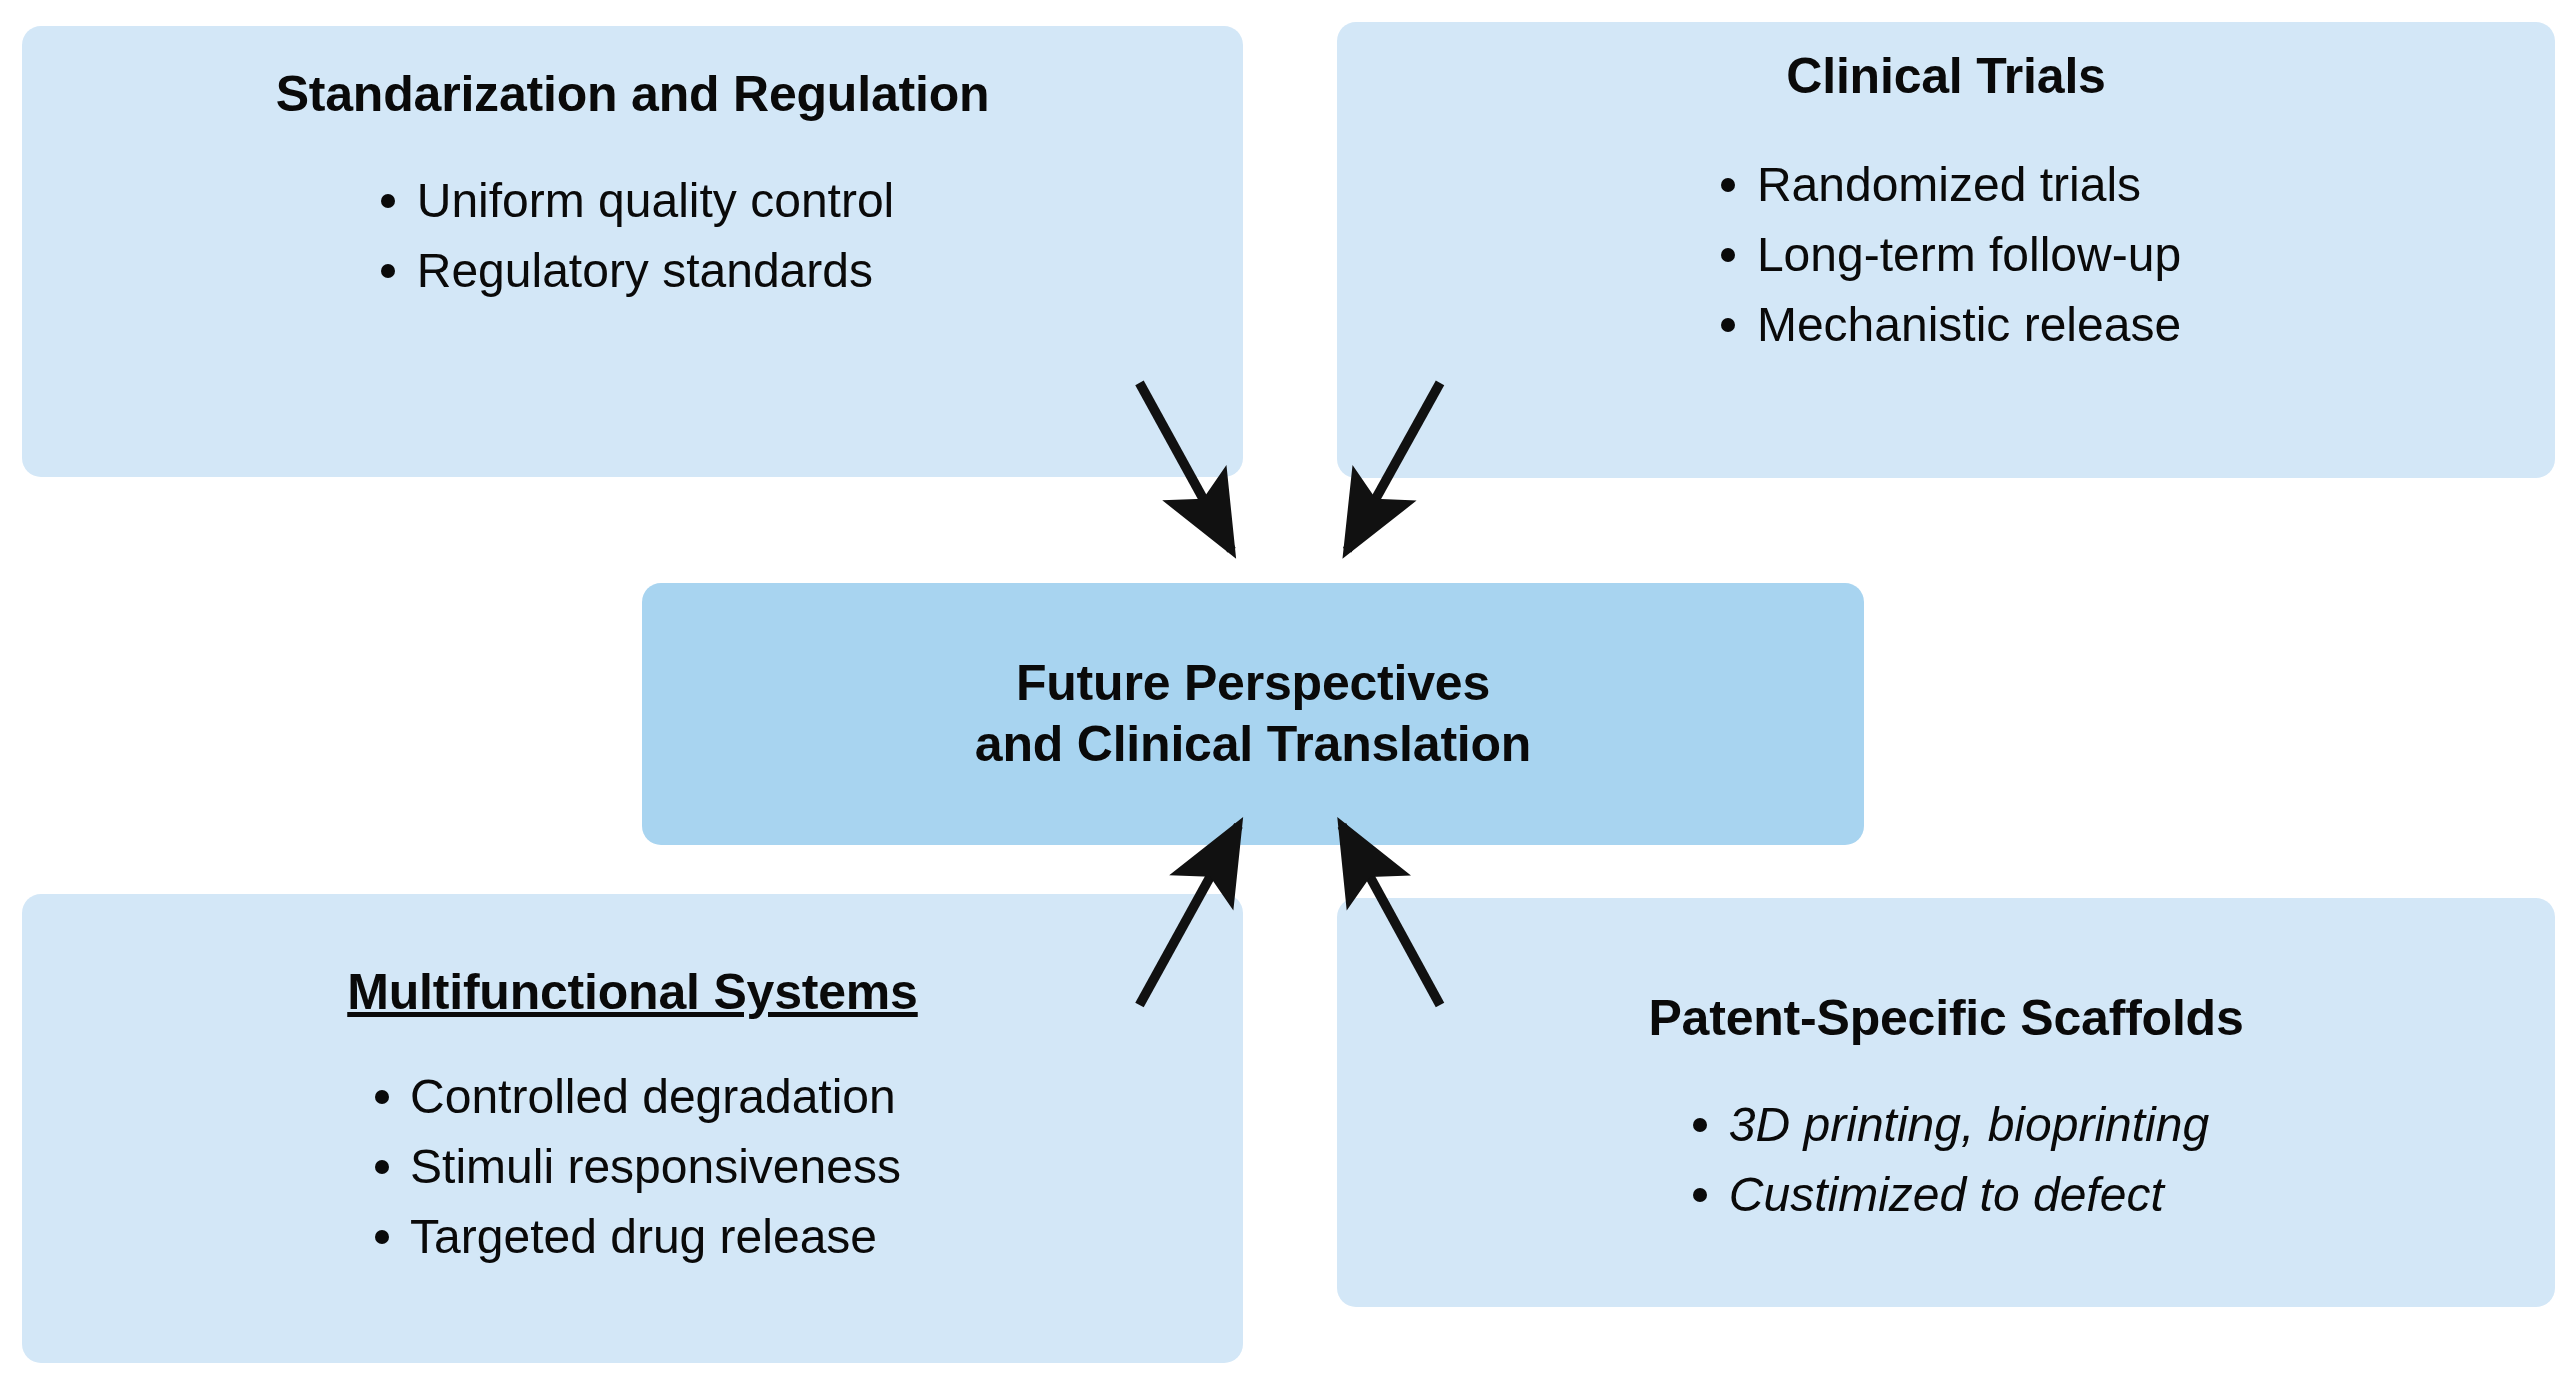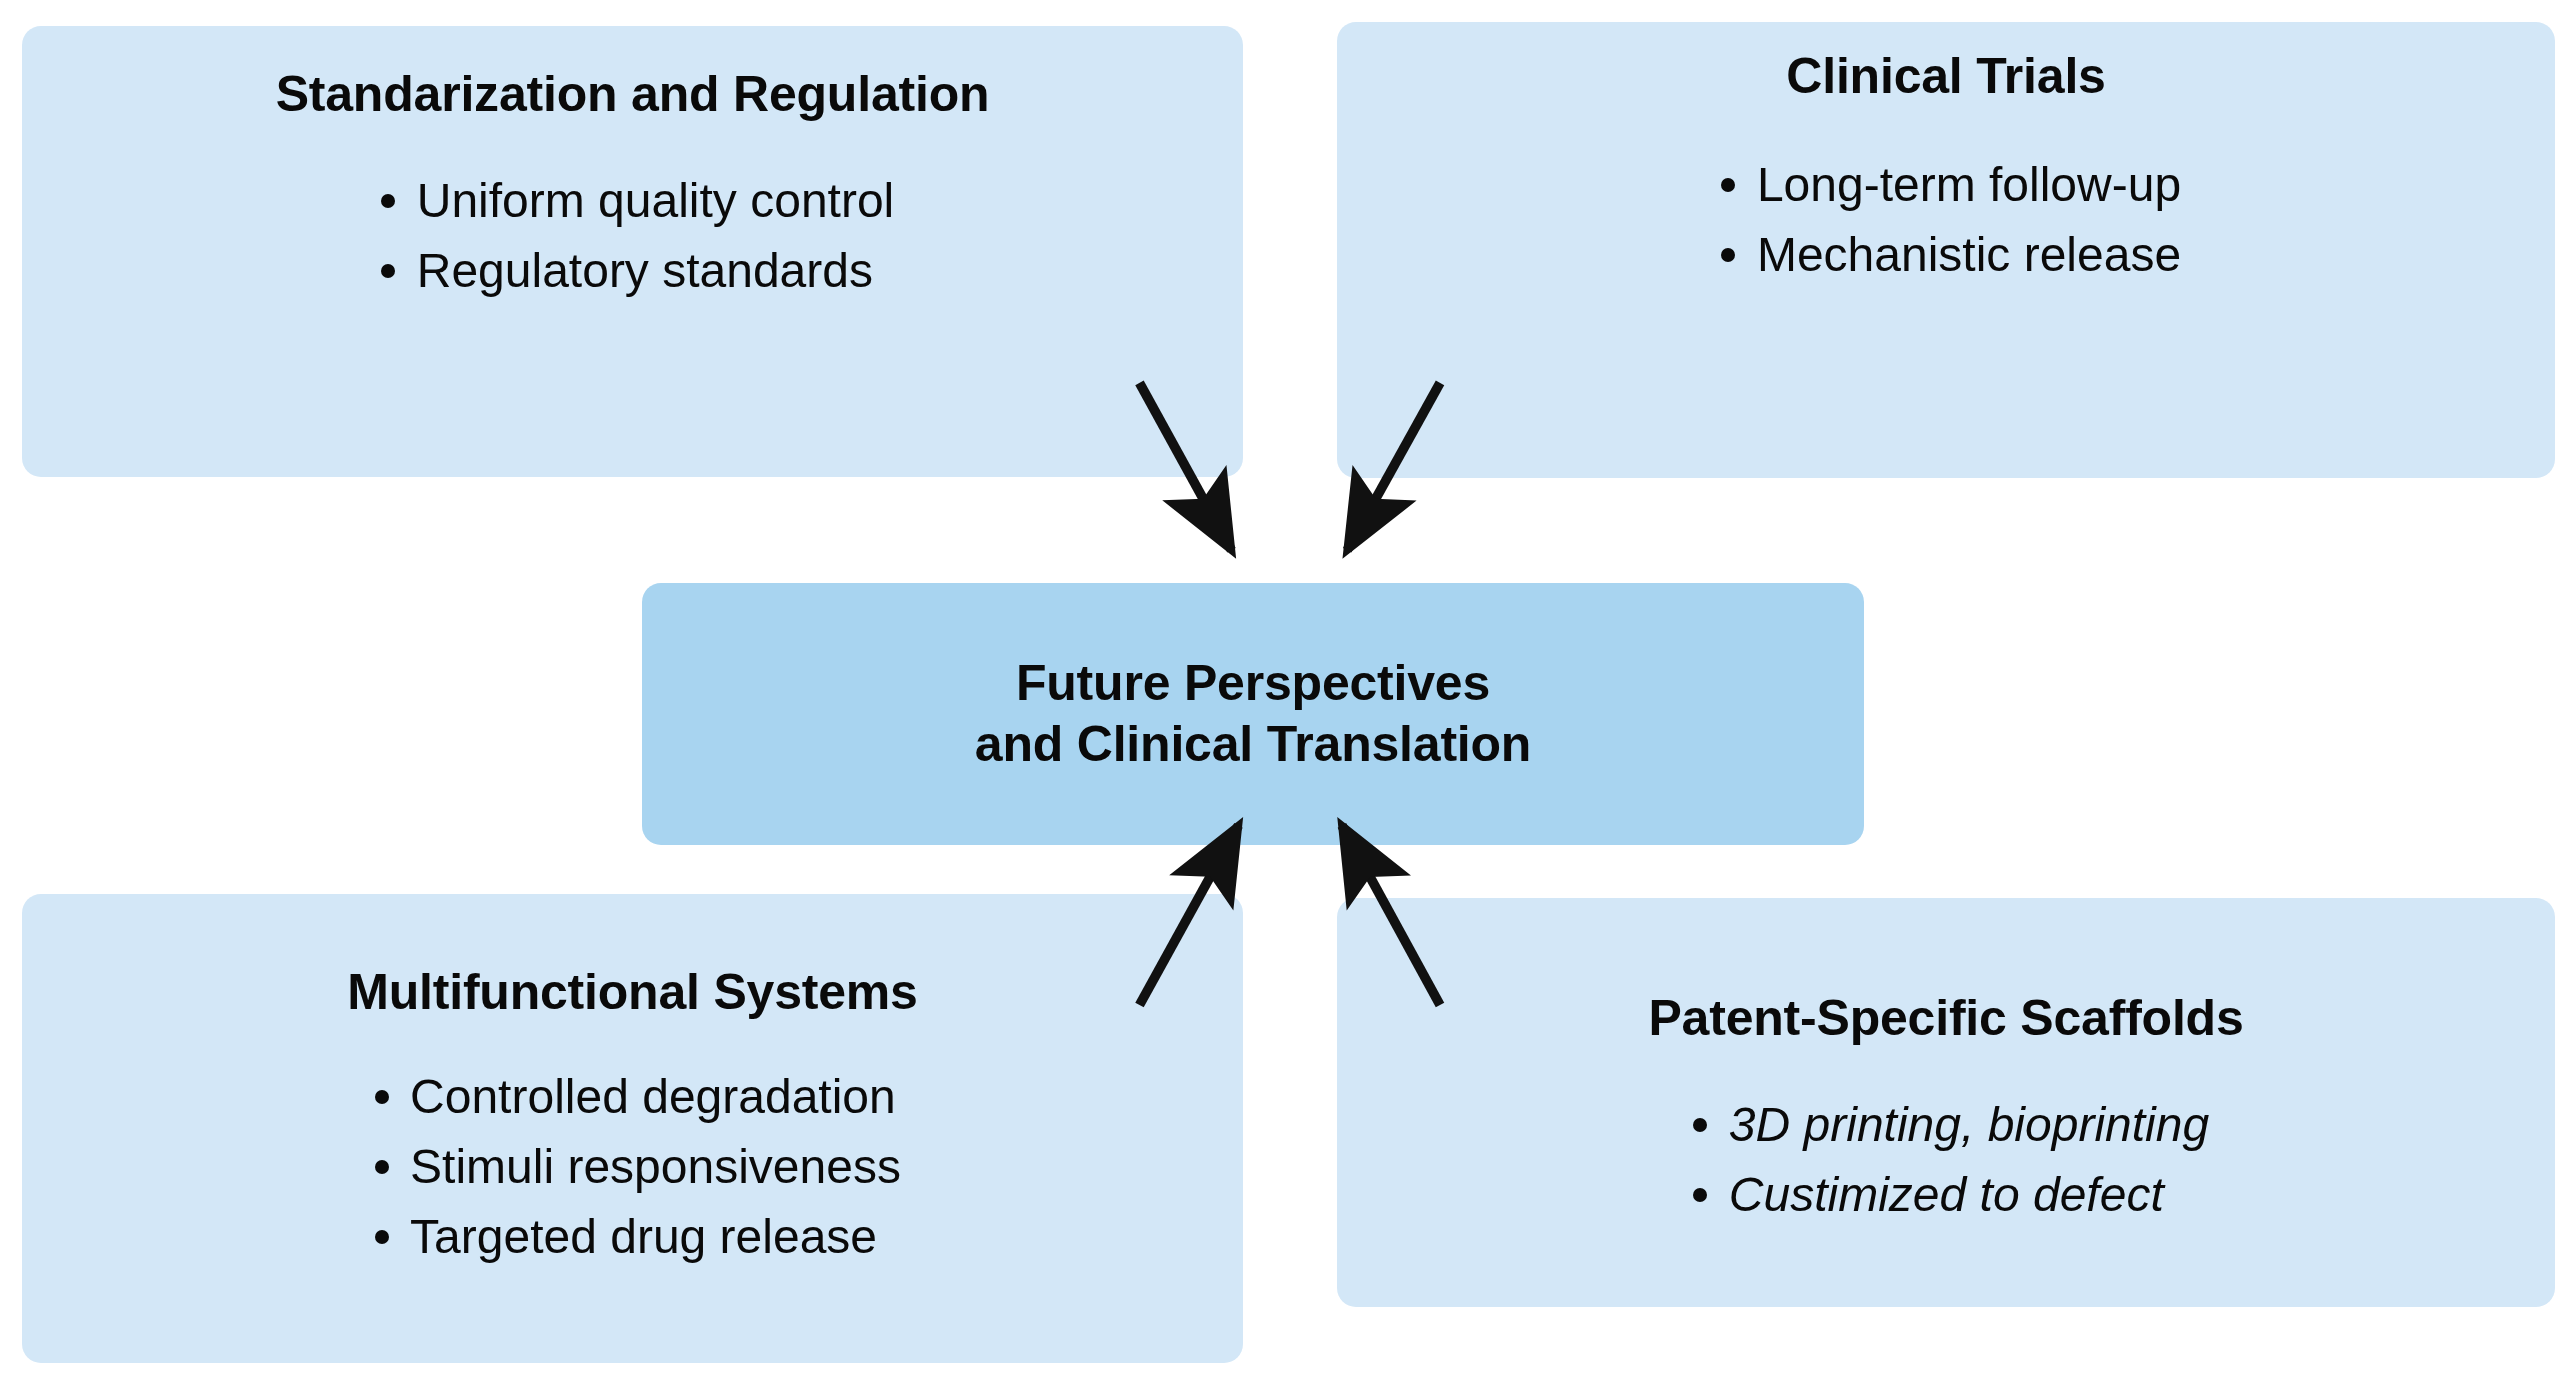--- a/index.html
+++ b/index.html
@@ -101,21 +101,21 @@
 
   #node-center {
     left: 642px; top: 583px;
     width: 1222px; height: 262px;
   }
 
   #node-multifunctional {
     left: 22px; top: 894px;
     width: 1221px; height: 469px;
   }
-  #node-multifunctional .node-title { margin-top: 70px; }
+  #node-multifunctional .node-title { margin-top: 70px; text-decoration: underline; }
   #node-multifunctional .node-list  { margin-top: 42px; }
 
   #node-patient-scaffolds {
     left: 1337px; top: 898px;
     width: 1218px; height: 409px;
   }
   #node-patient-scaffolds .node-title { margin-top: 92px; }
   #node-patient-scaffolds .node-list  { margin-top: 44px; font-style: italic; }
 </style>
 </head>
@@ -143,20 +143,21 @@
     <div class="node-title corner-title">Standarization and Regulation</div>
     <ul class="node-list">
       <li>Uniform quality control</li>
       <li>Regulatory standards</li>
     </ul>
   </div>
 
   <div class="node node-corner" id="node-clinical-trials">
     <div class="node-title corner-title">Clinical Trials</div>
     <ul class="node-list">
+      <li>Randomized trials</li>
       <li>Long-term follow-up</li>
       <li>Mechanistic release</li>
     </ul>
   </div>
 
   <div class="node node-center" id="node-center">
     <div class="node-title center-title">Future Perspectives
 and Clinical Translation</div>
   </div>
 

